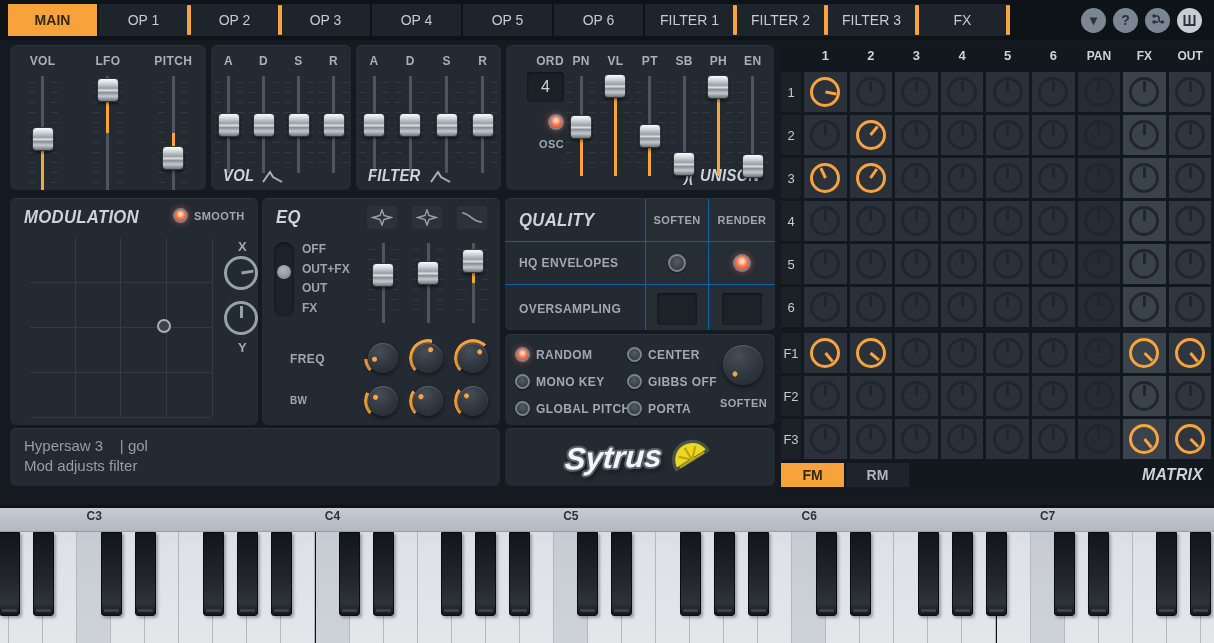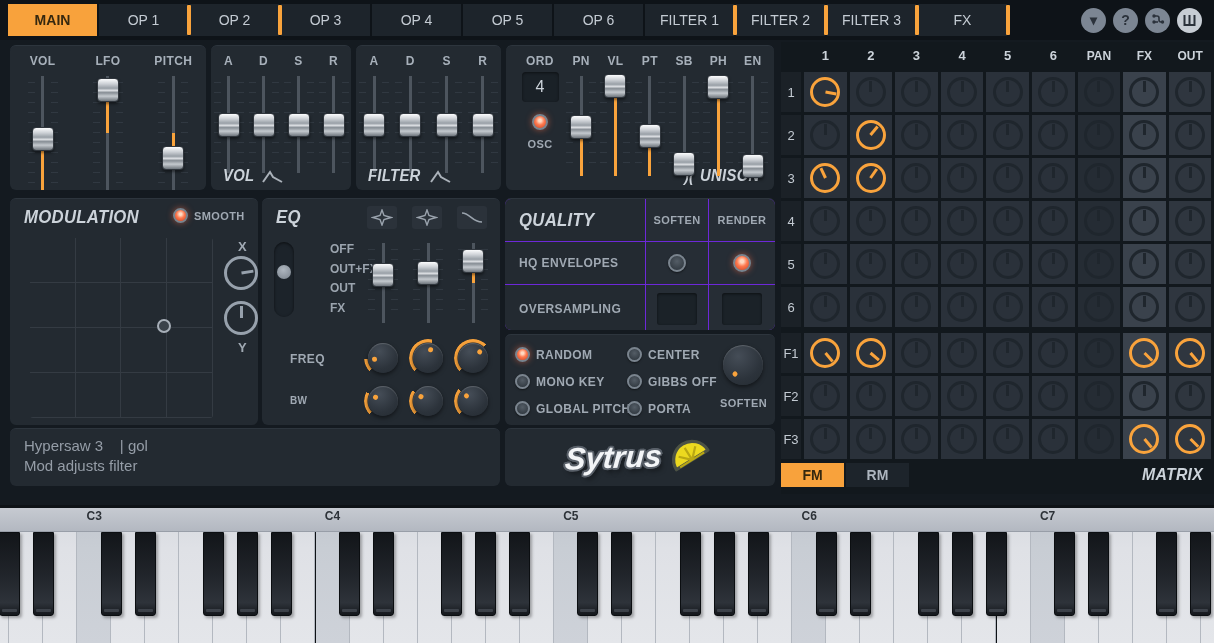--- a/index.html
+++ b/index.html
@@ -72,25 +72,25 @@
   #mod-point { position:absolute; width:14px; height:14px; border-radius:50%;
       border:2px solid #a7afb8; background:#3a424a; transform:translate(-50%,-50%); }
 
   
   .band-btn { position:absolute; top:7px; width:30px; height:23px; background:#2b323a; border-radius:3px;
       display:flex; align-items:center; justify-content:center; }
   #eq-pill { position:absolute; left:12px; top:43px; width:20px; height:75px; background:#1c232a;
       border-radius:10px; box-shadow:inset 0 1px 3px rgba(0,0,0,.6); }
   #eq-ball { position:absolute; left:3px; width:14px; height:14px; border-radius:50%;
       background:radial-gradient(circle at 45% 35%,#aeb6bf,#79828c); }
-  .eq-mode { position:absolute; left:40px; height:14px; line-height:14px; font-size:12px; font-weight:bold; color:#9ba4ae;margin-left:28px; }
+  .eq-mode { position:absolute; left:40px; height:14px; line-height:14px; font-size:12px; font-weight:bold; color:#9ba4ae; }
 
   
   #p-quality .qgrid { position:absolute; inset:0; display:grid;
-      grid-template-columns:1fr 62px 66px; grid-template-rows:42px 42px 48px; gap:1px; background:#6d28d9; border-radius:6px; overflow:hidden; }
+      grid-template-columns:1fr 62px 66px; grid-template-rows:42px 42px 48px; gap:1px; background:#0369a1; border-radius:6px; overflow:hidden; }
   #p-quality .qcell { background:#232a31; display:flex; align-items:center; }
   #p-quality .qcell.ctr { justify-content:center; background:#262d35; }
   .qbox { width:40px; height:32px; background:#1b2228; border-radius:3px; box-shadow:inset 0 1px 3px rgba(0,0,0,.55); }
 
   
   .opt-row { display:flex; align-items:center; gap:6px; height:27px; }
   .opt-row .led { width:15px; height:15px; }
 
   
   #p-info div { white-space:pre; font-size:15px; color:#959da7; line-height:20px; }
@@ -273,21 +273,21 @@
       </div>
     <div class="corner-label" style="left:12px;bottom:5px;">
       <span class="ptitle">FILTER</span>
       <svg class="envsvg" width="22" height="14" viewBox="0 0 22 14">
         <path d="M1 13 L8 3 L11 8 L20 13" stroke="#c2c9d1" stroke-width="2" fill="none"></path>
         </svg>
     </div>
   </section>
 
   <section class="panel" id="p-unison" style="left:506px;top:45px;width:268px;height:145px;">
-    <div style="position:absolute;left:10px;top:8px;width:48px;display:flex;flex-direction:column;align-items:center;">
+    <div style="position:absolute;left:10px;top:8px;width:48px;display:flex;flex-direction:column;align-items:flex-end;">
       <div class="slabel">ORD</div>
       <div class="ordbox">4</div>
       <div class="led on" style="margin-top:12px;"></div>
       <div class="small-label" style="margin-top:8px;">OSC</div>
     </div>
     <div class="sgroup" style="position:absolute;left:58px;right:4px;top:8px;">
         <div class="scol" style="width: 33px;">
           <div class="slabel">PN</div>
           <div class="vslider" style="height: 108px;">
             <div class="strack"></div>

